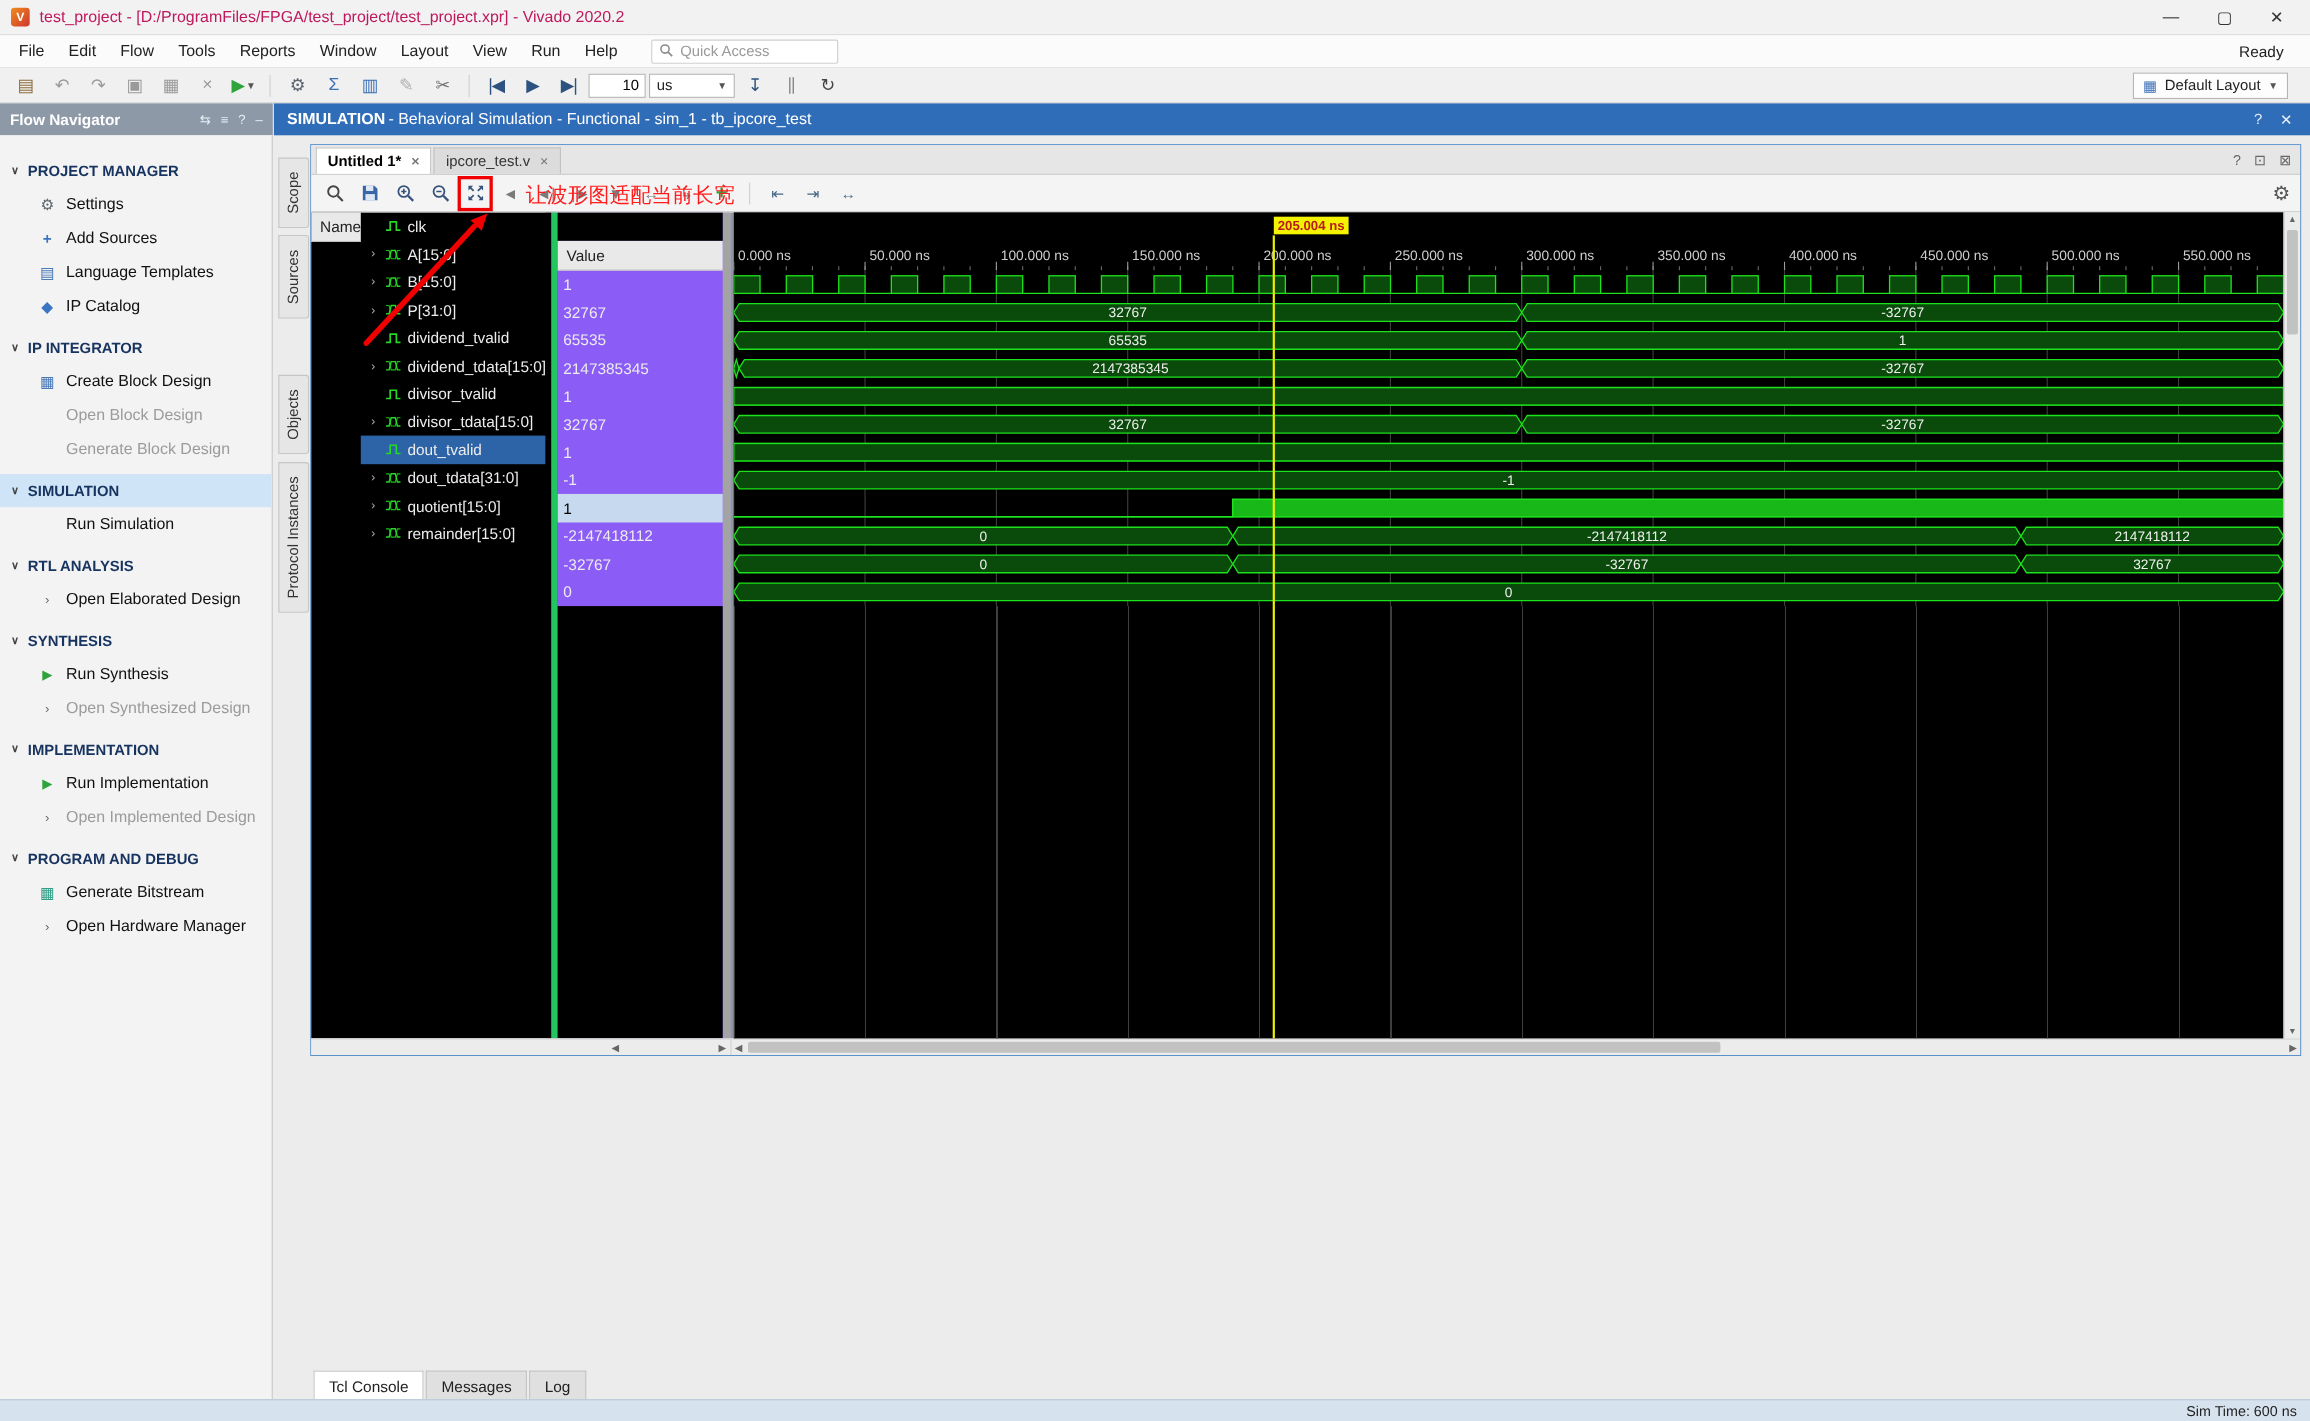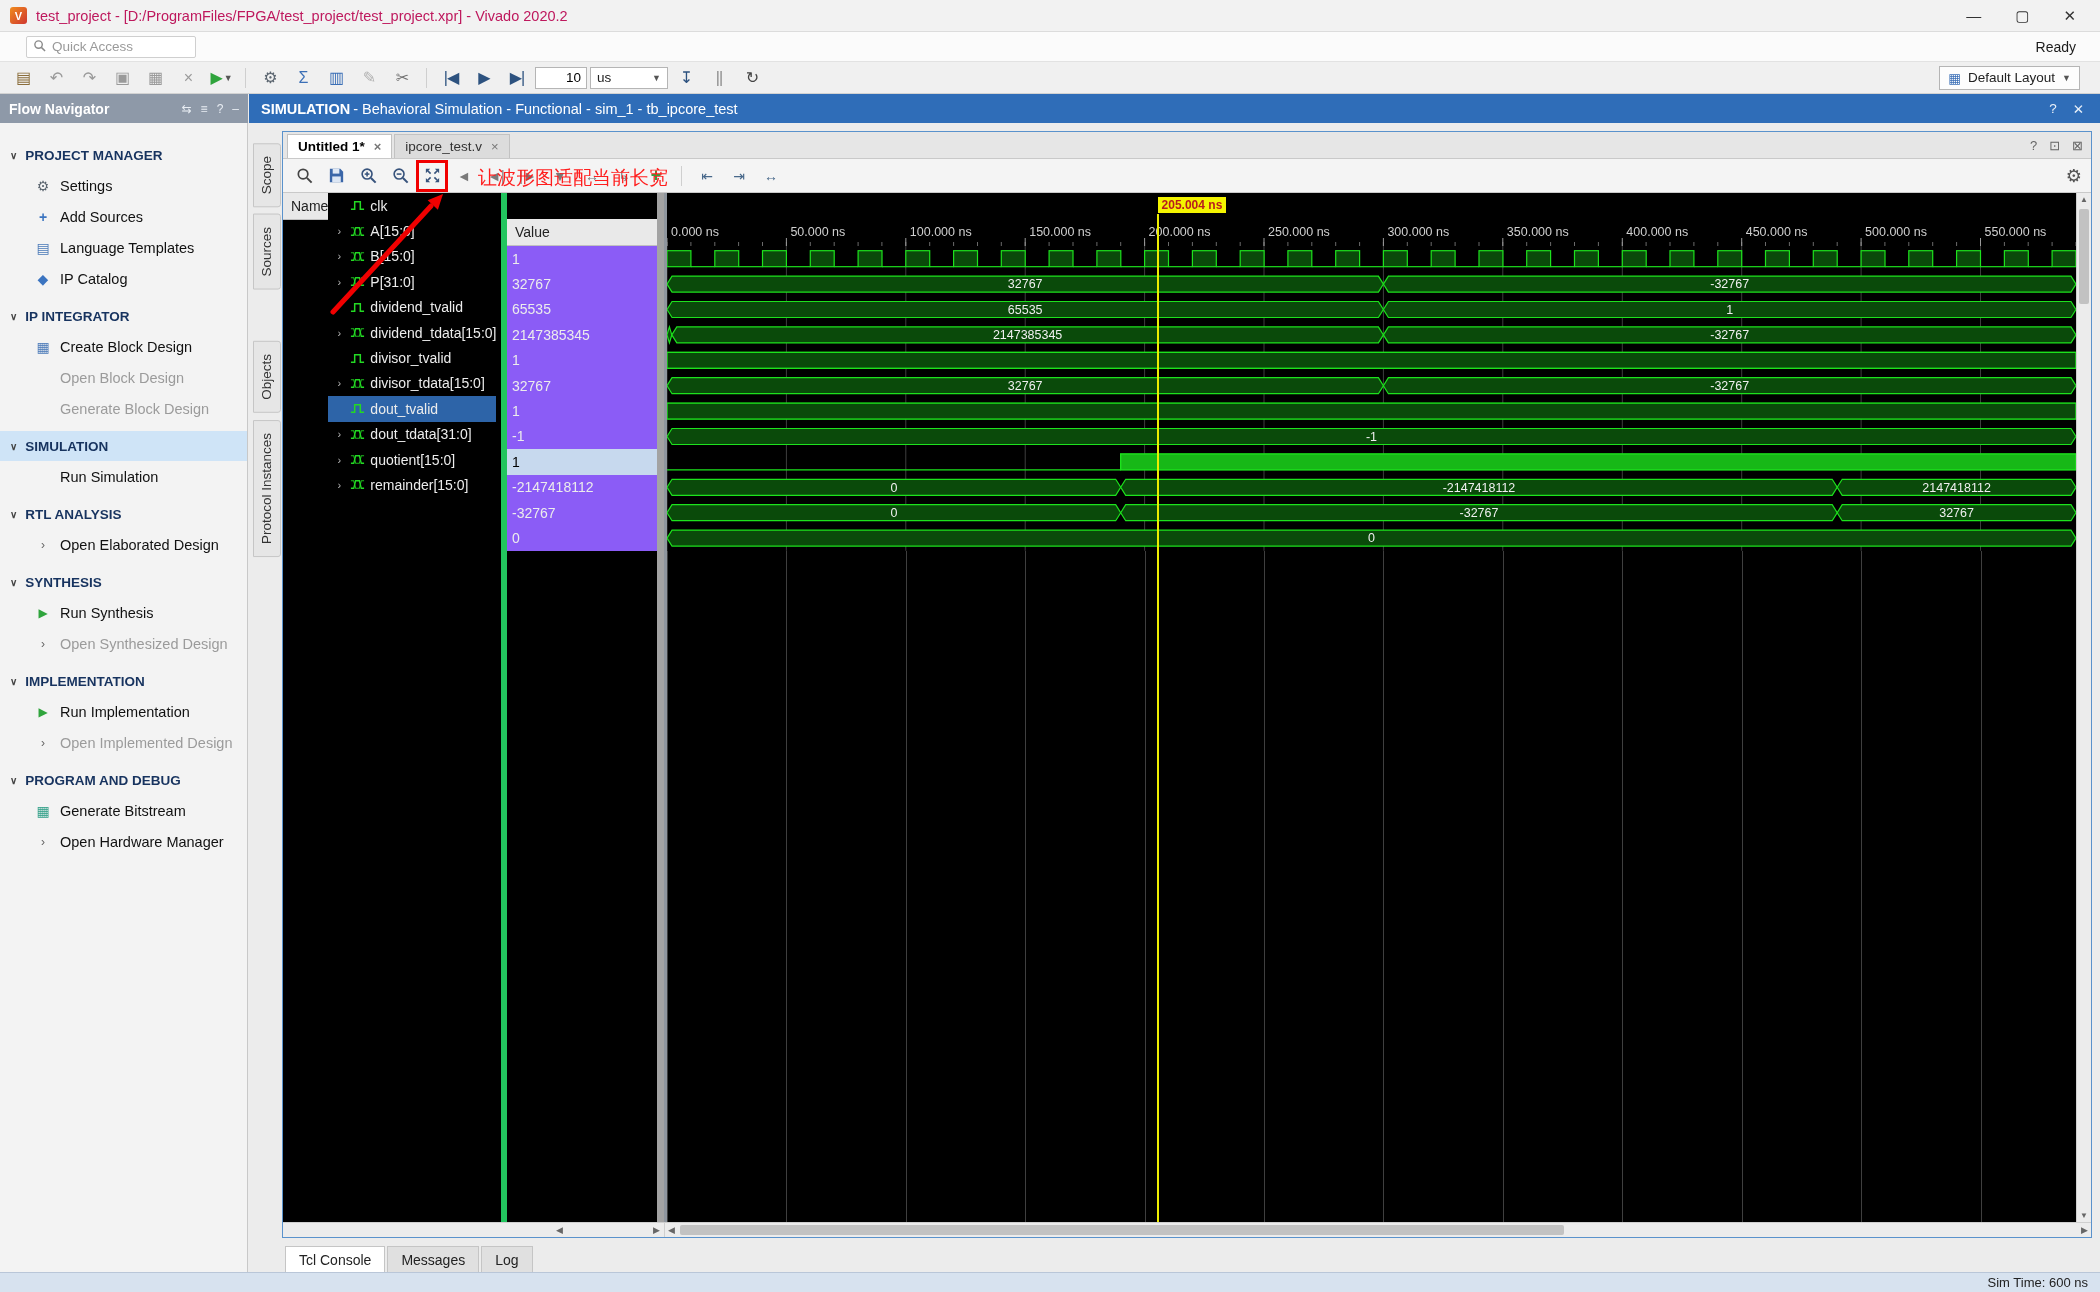--- a/index.html
+++ b/index.html
@@ -38,21 +38,21 @@
 .fn-chev{color:#444;font-size:10px}
 .fn-item{display:flex;align-items:center;height:31px;padding-left:34px;gap:8px;font-size:14.5px;color:#111}
 .fn-item.disabled{color:#9b9b9b}
 .fn-icon{width:18px;text-align:center;font-size:14px;flex:none}
 .ic-gear{color:#5c6670}.ic-play{color:#2fa43c;font-size:12px}.ic-doc{color:#4a79b8}.ic-ip{color:#3b74c0}.ic-bd{color:#4a79b8}.ic-bits{color:#2e9e86}.ic-plus{color:#3b74c0;font-weight:bold}.ic-chev{color:#666;font-size:12px}
 
 .side-tabs{position:absolute;left:250px;top:143px;width:31px;display:flex;flex-direction:column;gap:7px}
 .side-tab{writing-mode:vertical-rl;transform:rotate(180deg);background:#e6e6e6;border:1px solid #c6c6c6;color:#333;font-size:13.5px;padding:12px 5px;border-radius:3px 0 0 3px;margin-left:3px}
 .side-tab.gap{margin-bottom:44px}
 
-.main-window{position:absolute;left:282px;top:131px;width:1810px;height:1107px;border:1px solid #5a92cc;background:#f4f4f4;display:flex;flex-direction:column}
+.main-window{position:absolute;left:282px;top:131px;width:1810px;height:829px;border:1px solid #5a92cc;background:#f4f4f4;display:flex;flex-direction:column}
 .tabs-row{height:27px;background:#e6e6e6;display:flex;align-items:flex-end;padding-left:4px;gap:2px;border-bottom:1px solid #c9c9c9;position:relative;flex:none}
 .etab{height:24px;display:flex;align-items:center;gap:9px;padding:0 10px;font-size:13.5px;background:#dcdcdc;border:1px solid #c2c2c2;border-bottom:none;color:#333}
 .etab.active{background:#fff;font-weight:bold;color:#000}
 .etab-close{color:#777;font-size:13px}
 .tabs-right{position:absolute;right:8px;top:6px;display:flex;gap:12px;color:#666;font-size:13px}
 .wave-toolbar{height:34px;background:#f4f4f4;border-bottom:1px solid #c9c9c9;display:flex;align-items:center;padding-left:8px;gap:6px;position:relative;flex:none}
 .wico{width:26px;height:26px;display:flex;align-items:center;justify-content:center;font-size:14px;flex:none}
 .wico svg{width:19px;height:19px}
 .red-boxed{outline:3px solid #f10000}
 .wt-gear{position:absolute;right:9px;color:#555;font-size:18px}
@@ -104,20 +104,32 @@
   <div class="app-icon">V</div>
   <div class="title-text">test_project - [D:/ProgramFiles/FPGA/test_project/test_project.xpr] - Vivado 2020.2</div>
   <div class="win-btns">
     <span>—</span>
     <span>▢</span>
     <span>✕</span>
   </div>
 </div>
 
 <div class="menubar">
+  <div style="display:flex">
+      <div class="menu-item">File</div>
+      <div class="menu-item">Edit</div>
+      <div class="menu-item">Flow</div>
+      <div class="menu-item">Tools</div>
+      <div class="menu-item">Reports</div>
+      <div class="menu-item">Window</div>
+      <div class="menu-item">Layout</div>
+      <div class="menu-item">View</div>
+      <div class="menu-item">Run</div>
+      <div class="menu-item">Help</div>
+    </div>
   <div class="quick-access">
     <span><svg viewBox="0 0 14 14">
           <circle cx="6" cy="6" r="4" fill="none" stroke="#8a8a8a" stroke-width="1.5"></circle>
           <line x1="9" y1="9" x2="13" y2="13" stroke="#8a8a8a" stroke-width="1.6"></line>
         </svg></span>
     <span>Quick Access</span>
   </div>
   <div class="ready">Ready</div>
 </div>
 

